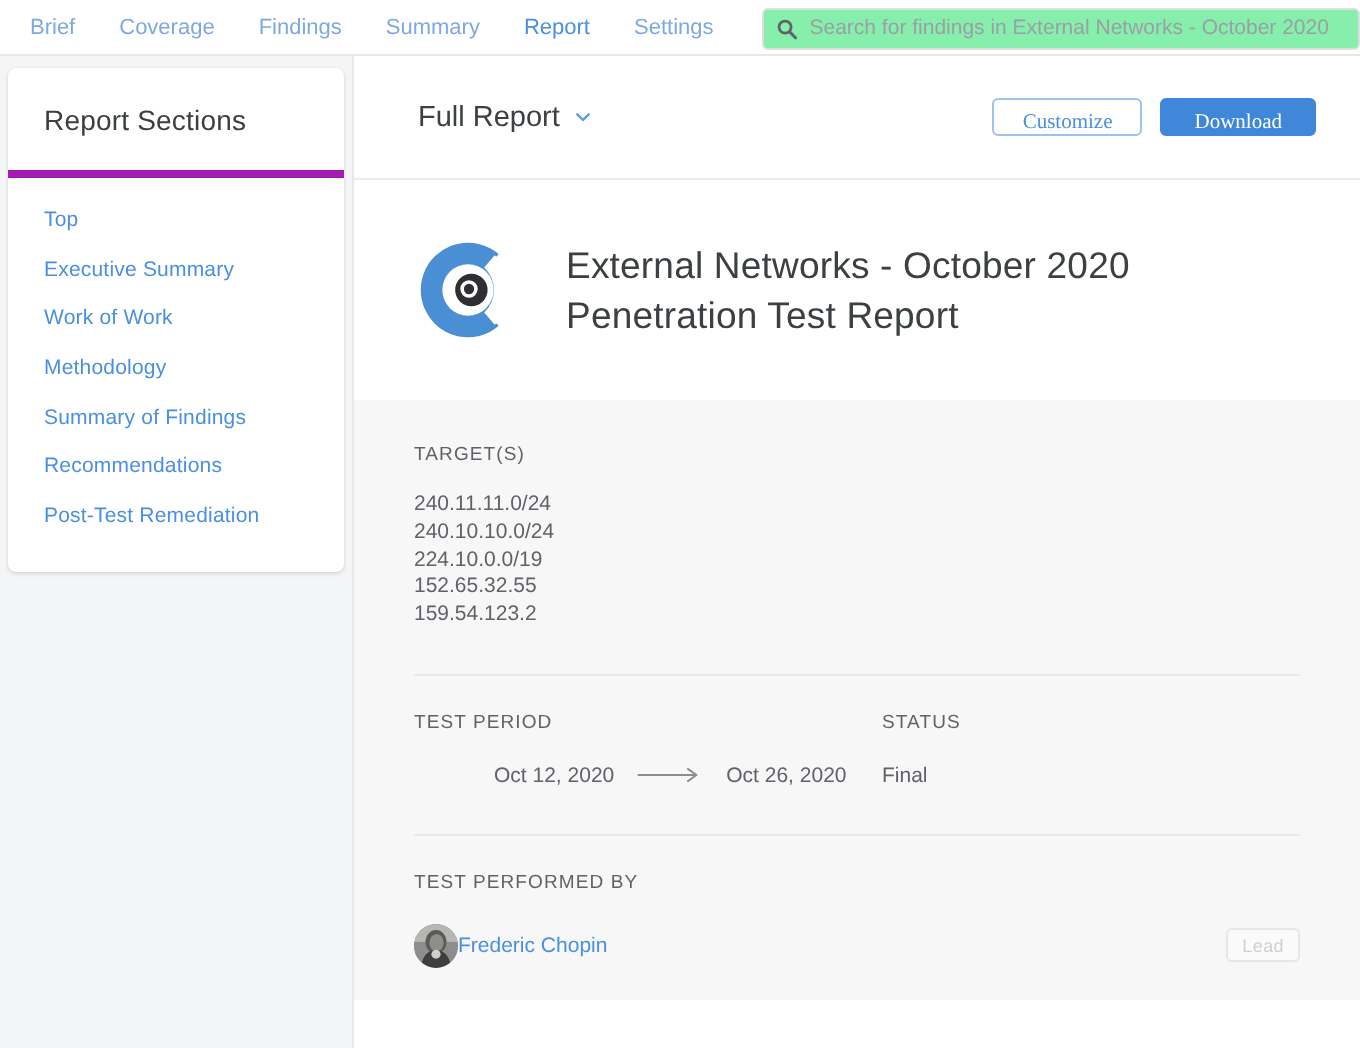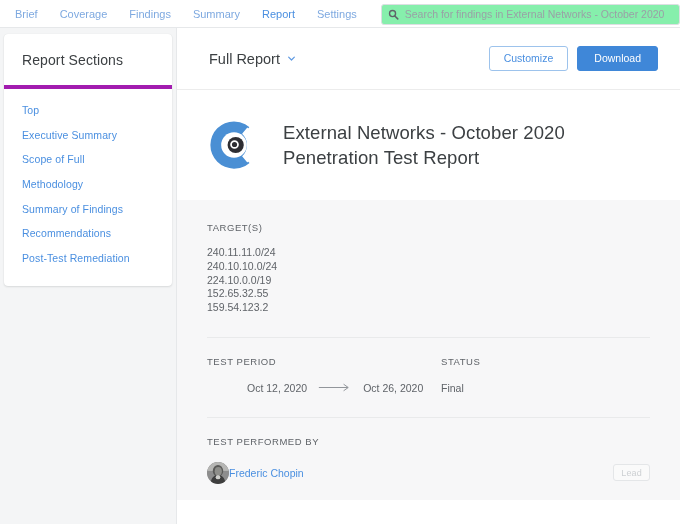--- a/index.html
+++ b/index.html
@@ -168,23 +168,23 @@
     cursor: pointer;
   }
   .chevron-down {
     display: block;
     width: 9px;
     height: 9px;
     color: #5f9ae2;
   }
   .toolbar-spacer { flex: 1 1 auto; }
   .btn {
-    font-family: Liberation Sans, sans-serif;
-    font-size: 10.5px;
-    height: 25px;
+    font-family: Liberation Serif, serif;
+    font-size: 10.5px;
+    height: 19px;
     padding: 0 14px;
     border-radius: 3px;
     cursor: pointer;
     line-height: 23px;
     white-space: nowrap;
   }
   .btn-outline {
     color: #4a8fe0;
     background: #fff;
     border: 1px solid #9dc3ec;
@@ -347,21 +347,21 @@
   <aside class="sidebar">
     <div class="sidebar-card">
 
       <div class="sidebar-header">
         <div class="sidebar-title">Report Sections</div>
       </div>
 
       <nav class="sidebar-list">
         <a class="sidebar-item">Top</a>
         <a class="sidebar-item">Executive Summary</a>
-        <a class="sidebar-item">Scope of Full</a>
+        <a class="sidebar-item">Work of Work</a>
         <a class="sidebar-item">Methodology</a>
         <a class="sidebar-item">Summary of Findings</a>
         <a class="sidebar-item">Recommendations</a>
         <a class="sidebar-item">Post-Test Remediation</a>
       </nav>
 
     </div>
   </aside>
 
   <main class="main">

